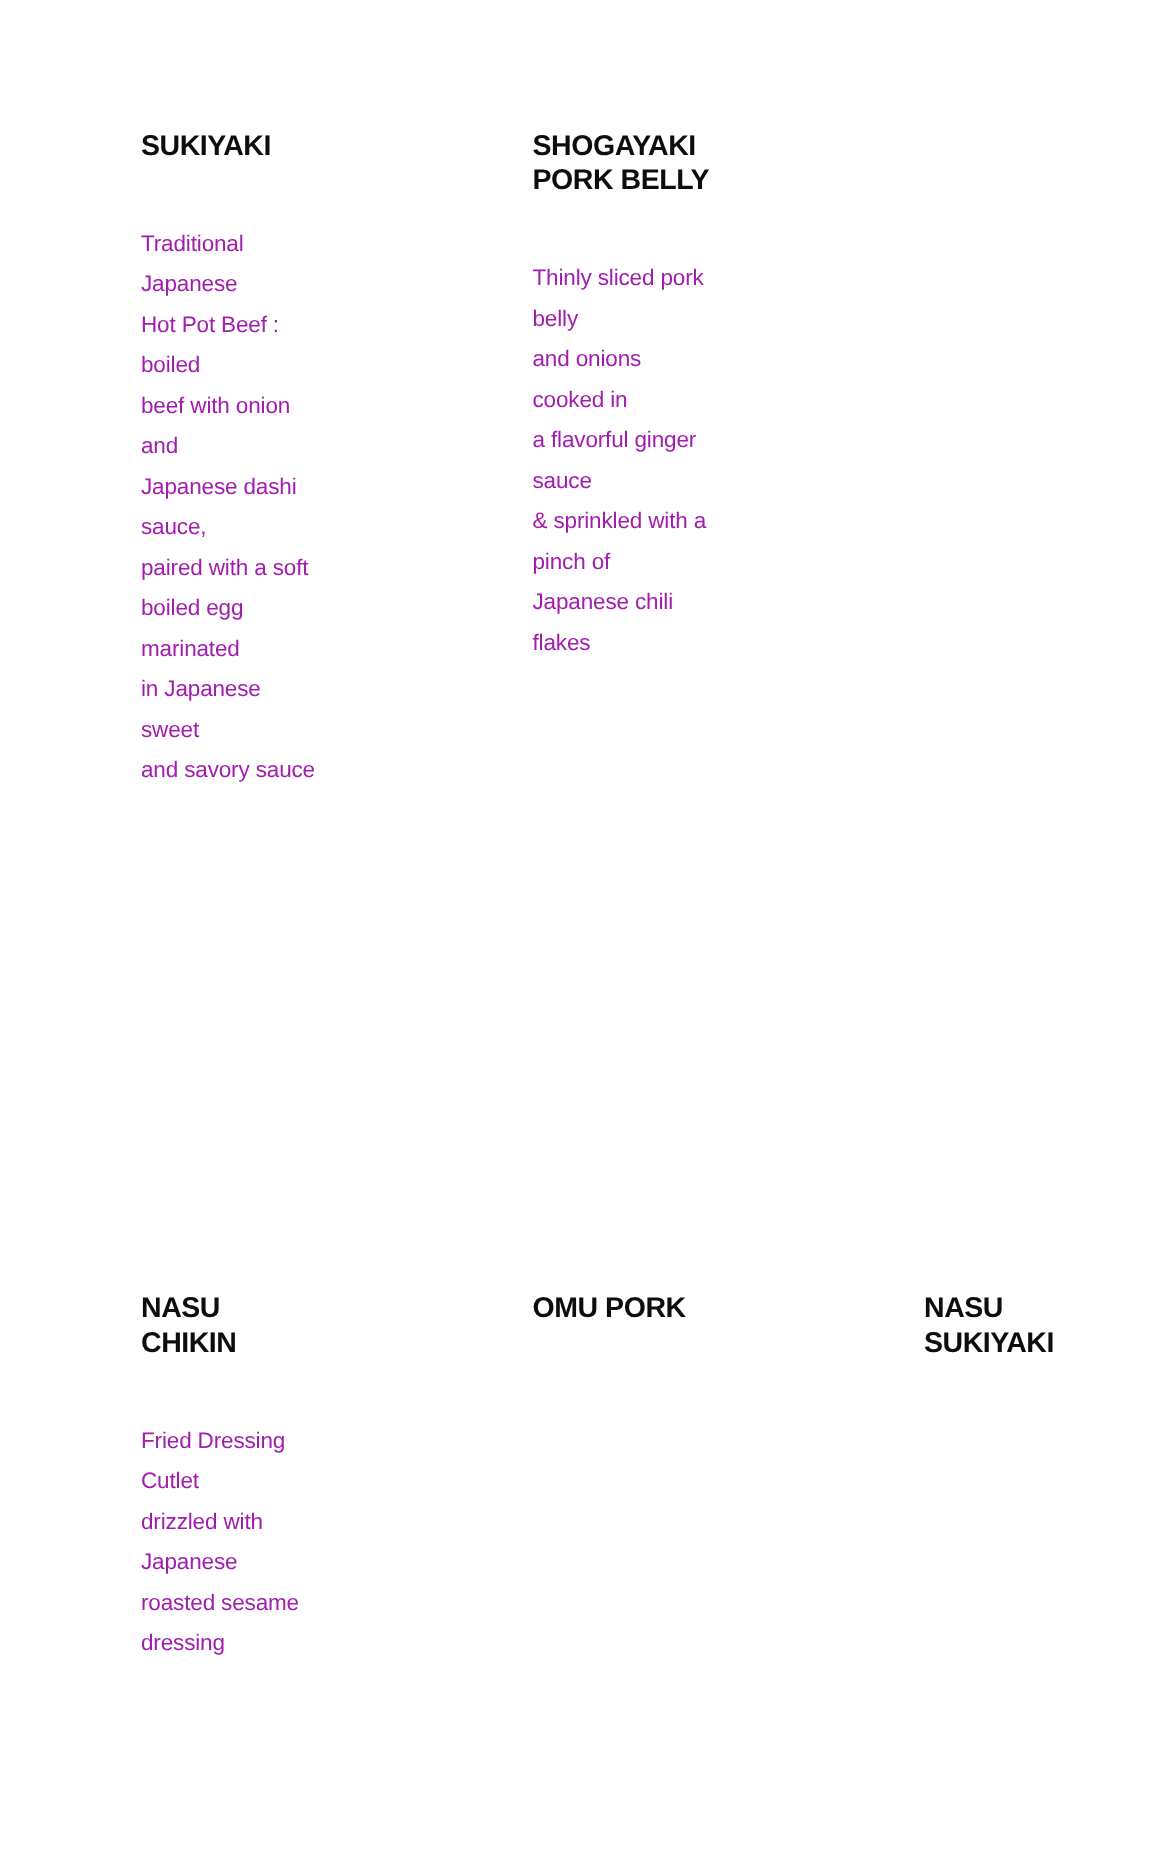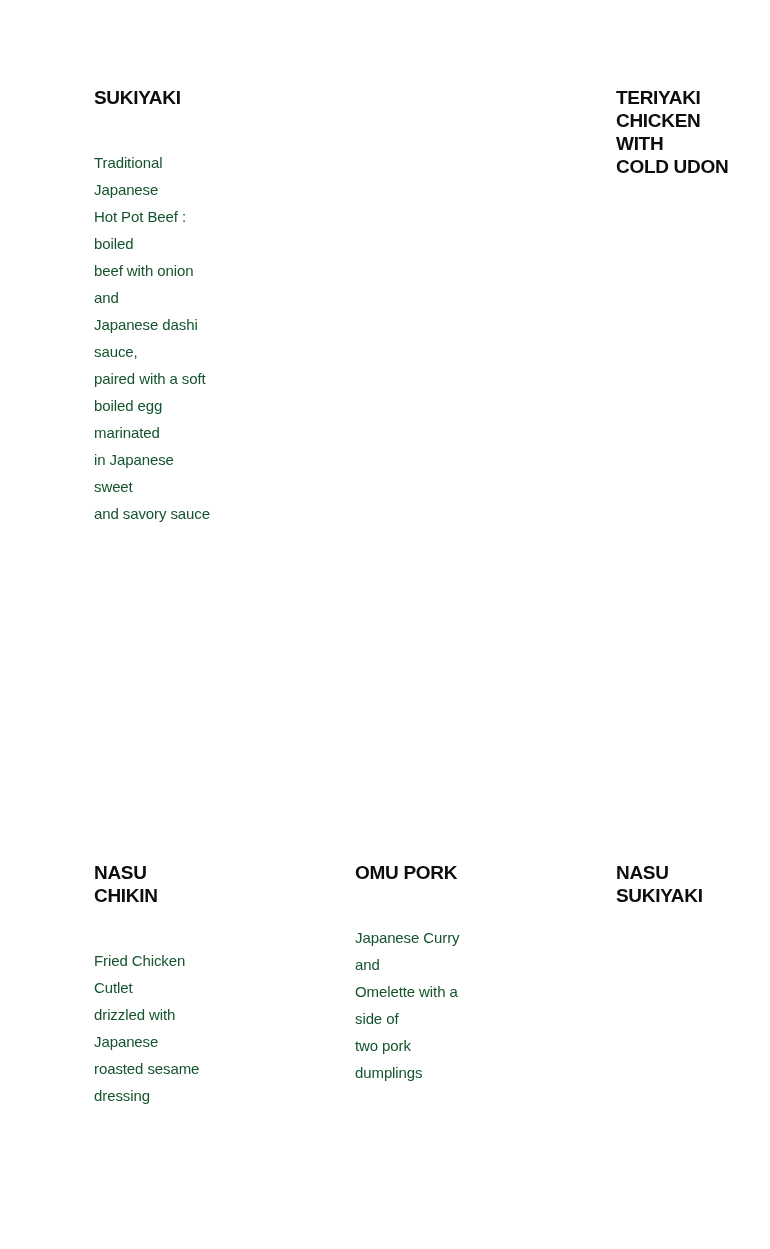--- a/index.html
+++ b/index.html
@@ -29,21 +29,21 @@
     line-height: 23px;
     letter-spacing: -0.3px;
     color: #0d0d0d;
     white-space: pre-line;
     margin-bottom: 12px;
   }
   .menu-item-desc {
     font-size: 15px;
     line-height: 27px;
     letter-spacing: -0.1px;
-    color: #14532d;
+    color: #a21caf;
     white-space: pre-line;
   }
   .bottom-bar {
     position: absolute;
     left: 0;
     top: 1243px;
     width: 770px;
     height: 5px;
     background: #111111;
   }
@@ -60,42 +60,44 @@
 Hot Pot Beef : boiled
 beef with onion and
 Japanese dashi sauce,
 paired with a soft
 boiled egg marinated
 in Japanese sweet
 and savory sauce</p>
     </div>
 
     <div class="menu-item">
+      <h3 class="menu-item-name">SHOGAYAKI
+PORK BELLY</h3>
+      <p class="menu-item-desc">Thinly sliced pork belly
+and onions cooked in
+a flavorful ginger sauce
+&amp; sprinkled with a
+pinch of Japanese chili
+flakes</p>
     </div>
 
     <div class="menu-item">
-      <h3 class="menu-item-name">TERIYAKI
-CHICKEN WITH
-COLD UDON</h3>
     </div>
 
     <div class="menu-item">
       <h3 class="menu-item-name">NASU CHIKIN</h3>
-      <p class="menu-item-desc">Fried Chicken Cutlet
+      <p class="menu-item-desc">Fried Dressing Cutlet
 drizzled with Japanese
 roasted sesame
 dressing</p>
     </div>
 
 
     <div class="menu-item">
       <h3 class="menu-item-name">OMU PORK</h3>
-      <p class="menu-item-desc">Japanese Curry and
-Omelette with a side of
-two pork dumplings</p>
     </div>
 
     <div class="menu-item">
       <h3 class="menu-item-name">NASU SUKIYAKI</h3>
     </div>
 
   </div>
 
   <div class="bottom-bar"></div>
 </div>

